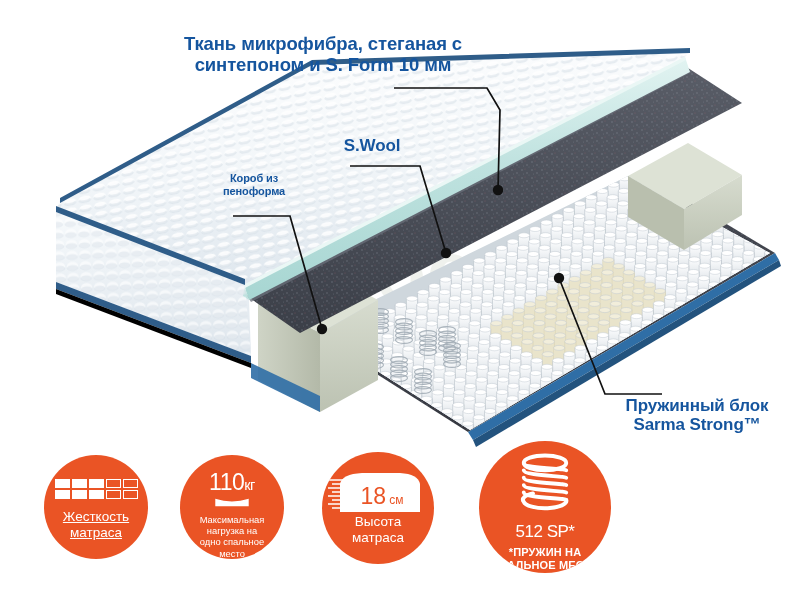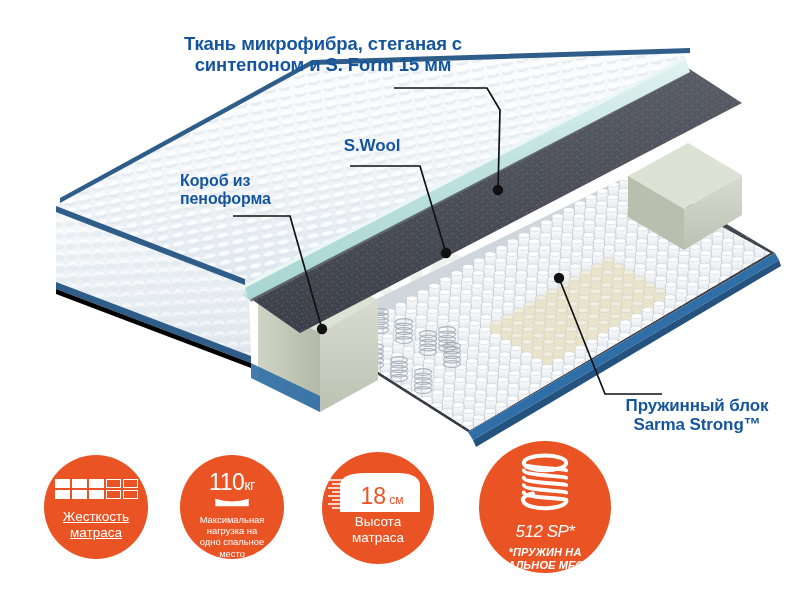--- a/index.html
+++ b/index.html
@@ -11,21 +11,21 @@
   .stage{position:relative;width:800px;height:600px;}
   .abs{position:absolute;}
 
   
   .callout{
     color:#15559e;font-weight:700;line-height:1.14;
     letter-spacing:-.1px;white-space:pre-line;
   }
   #label-fabric{left:126px;top:33px;width:394px;font-size:18.5px;text-align:center;}
   #label-swool{left:302px;top:136px;width:140px;font-size:17px;text-align:center;}
-  #label-foambox{left:180px;top:172px;width:148px;font-size:16px;text-align:left;}
+  #label-foambox{left:180px;top:172px;width:148px;font-size:11px;text-align:center;}
   #label-springblock{left:594px;top:396px;width:206px;font-size:17px;text-align:center;}
 
   
   svg.overlay{position:absolute;left:0;top:0;width:800px;height:600px;pointer-events:none;}
 
   
   .badge{
     position:absolute;border-radius:50%;
     display:flex;flex-direction:column;align-items:center;justify-content:flex-start;
     color:#ffffff;text-align:center;overflow:hidden;
@@ -1127,21 +1127,21 @@
     </g>
     <g fill="#111111">
       <circle cx="498" cy="190" r="5.2"></circle>
       <circle cx="446" cy="253" r="5.2"></circle>
       <circle cx="322" cy="329" r="5.2"></circle>
       <circle cx="559" cy="278" r="5.2"></circle>
     </g>
   </svg>
 
   <div class="callout abs" id="label-fabric">Ткань микрофибра, стеганая с
-синтепоном и S. Form 15 мм</div>
+синтепоном и S. Form 10 мм</div>
 
   <div class="callout abs" id="label-swool">S.Wool</div>
 
   <div class="callout abs" id="label-foambox">Короб из
 пеноформа</div>
 
   <div class="callout abs" id="label-springblock">Пружинный блок
 Sarma Strong™</div>
 
   <div class="badge" id="badge-firmness" style="background:#ea5425;">
@@ -1196,21 +1196,21 @@
         <line x1="10" y1="32" x2="22" y2="32"></line>
         <line x1="6" y1="36" x2="22" y2="36"></line>
         <line x1="10" y1="40" x2="22" y2="40"></line>
       </g>
       <text x="60" y="36" text-anchor="middle" fill="#ea5425" font-family="Liberation Sans, sans-serif" font-size="23">18<tspan font-size="12" dx="3">см</tspan></text>
     </svg>
     <div class="cap" style="">Высота
 матраса</div>
   </div>
 
-  <div class="badge" id="badge-springs" style="background:#ea5425;font-style:italic;">
+  <div class="badge" id="badge-springs" style="background:#ea5425;">
     <svg width="86" height="72" viewBox="0 0 86 72" style="margin-top:9px;">
       <g stroke="#ffffff" stroke-width="4.2" fill="none" stroke-linecap="round">
         <path d="M20,14 a23,8 0 1,1 46,0 a23,8 0 1,1 -46,0"></path>
         <path d="M20,14 C20,20 66,20 66,22"></path>
         <path d="M20,22 C20,28 66,28 66,30"></path>
         <path d="M20,30 C20,36 66,36 66,38"></path>
         <path d="M20,38 C20,44 66,44 66,46"></path>
         <path d="M20,46 C20,52 66,52 66,54"></path>
         <path d="M66,54 a23,8 0 0,1 -46,2 a23,8 0 0,1 10,-9"></path>
       </g>

